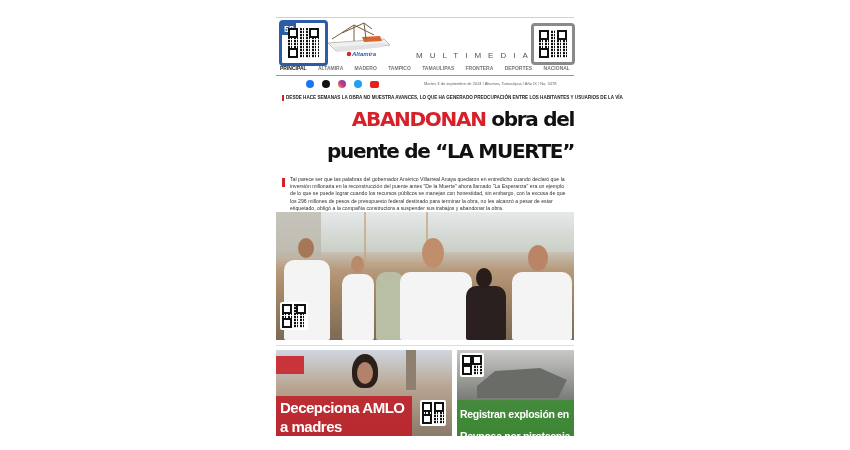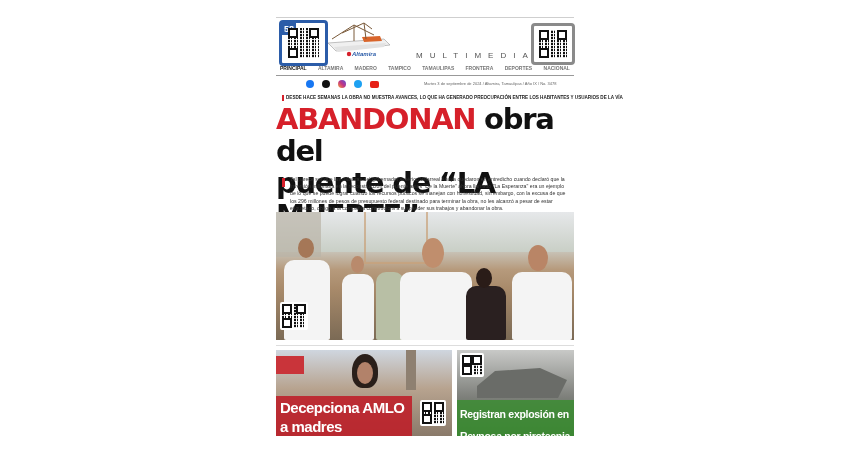--- a/index.html
+++ b/index.html
@@ -19,21 +19,21 @@
   .logo{position:absolute;left:122px;top:3px;width:126px;height:32px;color:#d6202a;font-family:"DejaVu Serif",serif;font-weight:bold;font-size:31px;letter-spacing:1px;line-height:32px;text-shadow:1px 1px 0 #8d1016;}
   .multimedia{position:absolute;left:140px;top:36px;width:126px;font-size:8px;letter-spacing:7px;color:#555;}
   .nav{position:absolute;left:0;top:50px;width:298px;height:10px;display:flex;justify-content:space-between;font-size:5px;font-weight:bold;color:#777;padding:0 4px;box-sizing:border-box;}
   .nav span.active{color:#111;}
   .navline{position:absolute;left:0;top:60px;width:298px;height:1px;background:#999;}
   .social{position:absolute;left:30px;top:65px;display:flex;gap:8px;}
   .social .ic{width:8px;height:8px;border-radius:50%;}
   .dateline{position:absolute;left:148px;top:66px;font-size:4px;color:#666;white-space:nowrap;}
   .kicker{position:absolute;left:6px;top:80px;font-size:4.6px;font-weight:bold;color:#222;text-transform:uppercase;white-space:nowrap;}
   .kicker .bar{display:inline-block;width:2px;height:6px;background:#d6202a;margin-right:2px;vertical-align:middle;}
-  .headline{position:absolute;left:0;top:88px;width:298px;text-align:left;font-family:"DejaVu Sans",sans-serif;font-weight:bold;font-size:29px;line-height:32px;letter-spacing:-1.3px;color:#111;}
+  .headline{position:absolute;left:0;top:88px;width:298px;text-align:right;font-family:"DejaVu Sans",sans-serif;font-weight:bold;font-size:20px;line-height:32px;letter-spacing:-1.3px;color:#111;}
   .headline .red{color:#d6202a;}
   .lead{position:absolute;left:4px;top:161px;width:290px;font-size:5.2px;line-height:7.2px;color:#333;padding-left:10px;box-sizing:border-box;}
   .lead .bar{position:absolute;left:2px;top:2px;width:3px;height:9px;background:#d6202a;}
   .mainphoto{position:absolute;left:0;top:197px;width:298px;height:128px;overflow:hidden;
     background:linear-gradient(180deg,#dfe3e6 0%,#cfd3cf 25%,#b69a7c 45%,#a88a6a 60%,#7b6a55 100%);}
   .person{position:absolute;background:#f4f4f4;border-radius:10px 10px 2px 2px;}
   .head{position:absolute;border-radius:50%;background:#b98a6c;}
   .qrsmall{position:absolute;width:24px;height:24px;border:2px solid #fff;border-radius:2px;}
   .bottom{position:absolute;top:335px;height:86px;overflow:hidden;}
   .b1{left:0;width:176px;background:linear-gradient(180deg,#cfd6df 0%,#b7a38f 45%,#8a7a6a 100%);}

